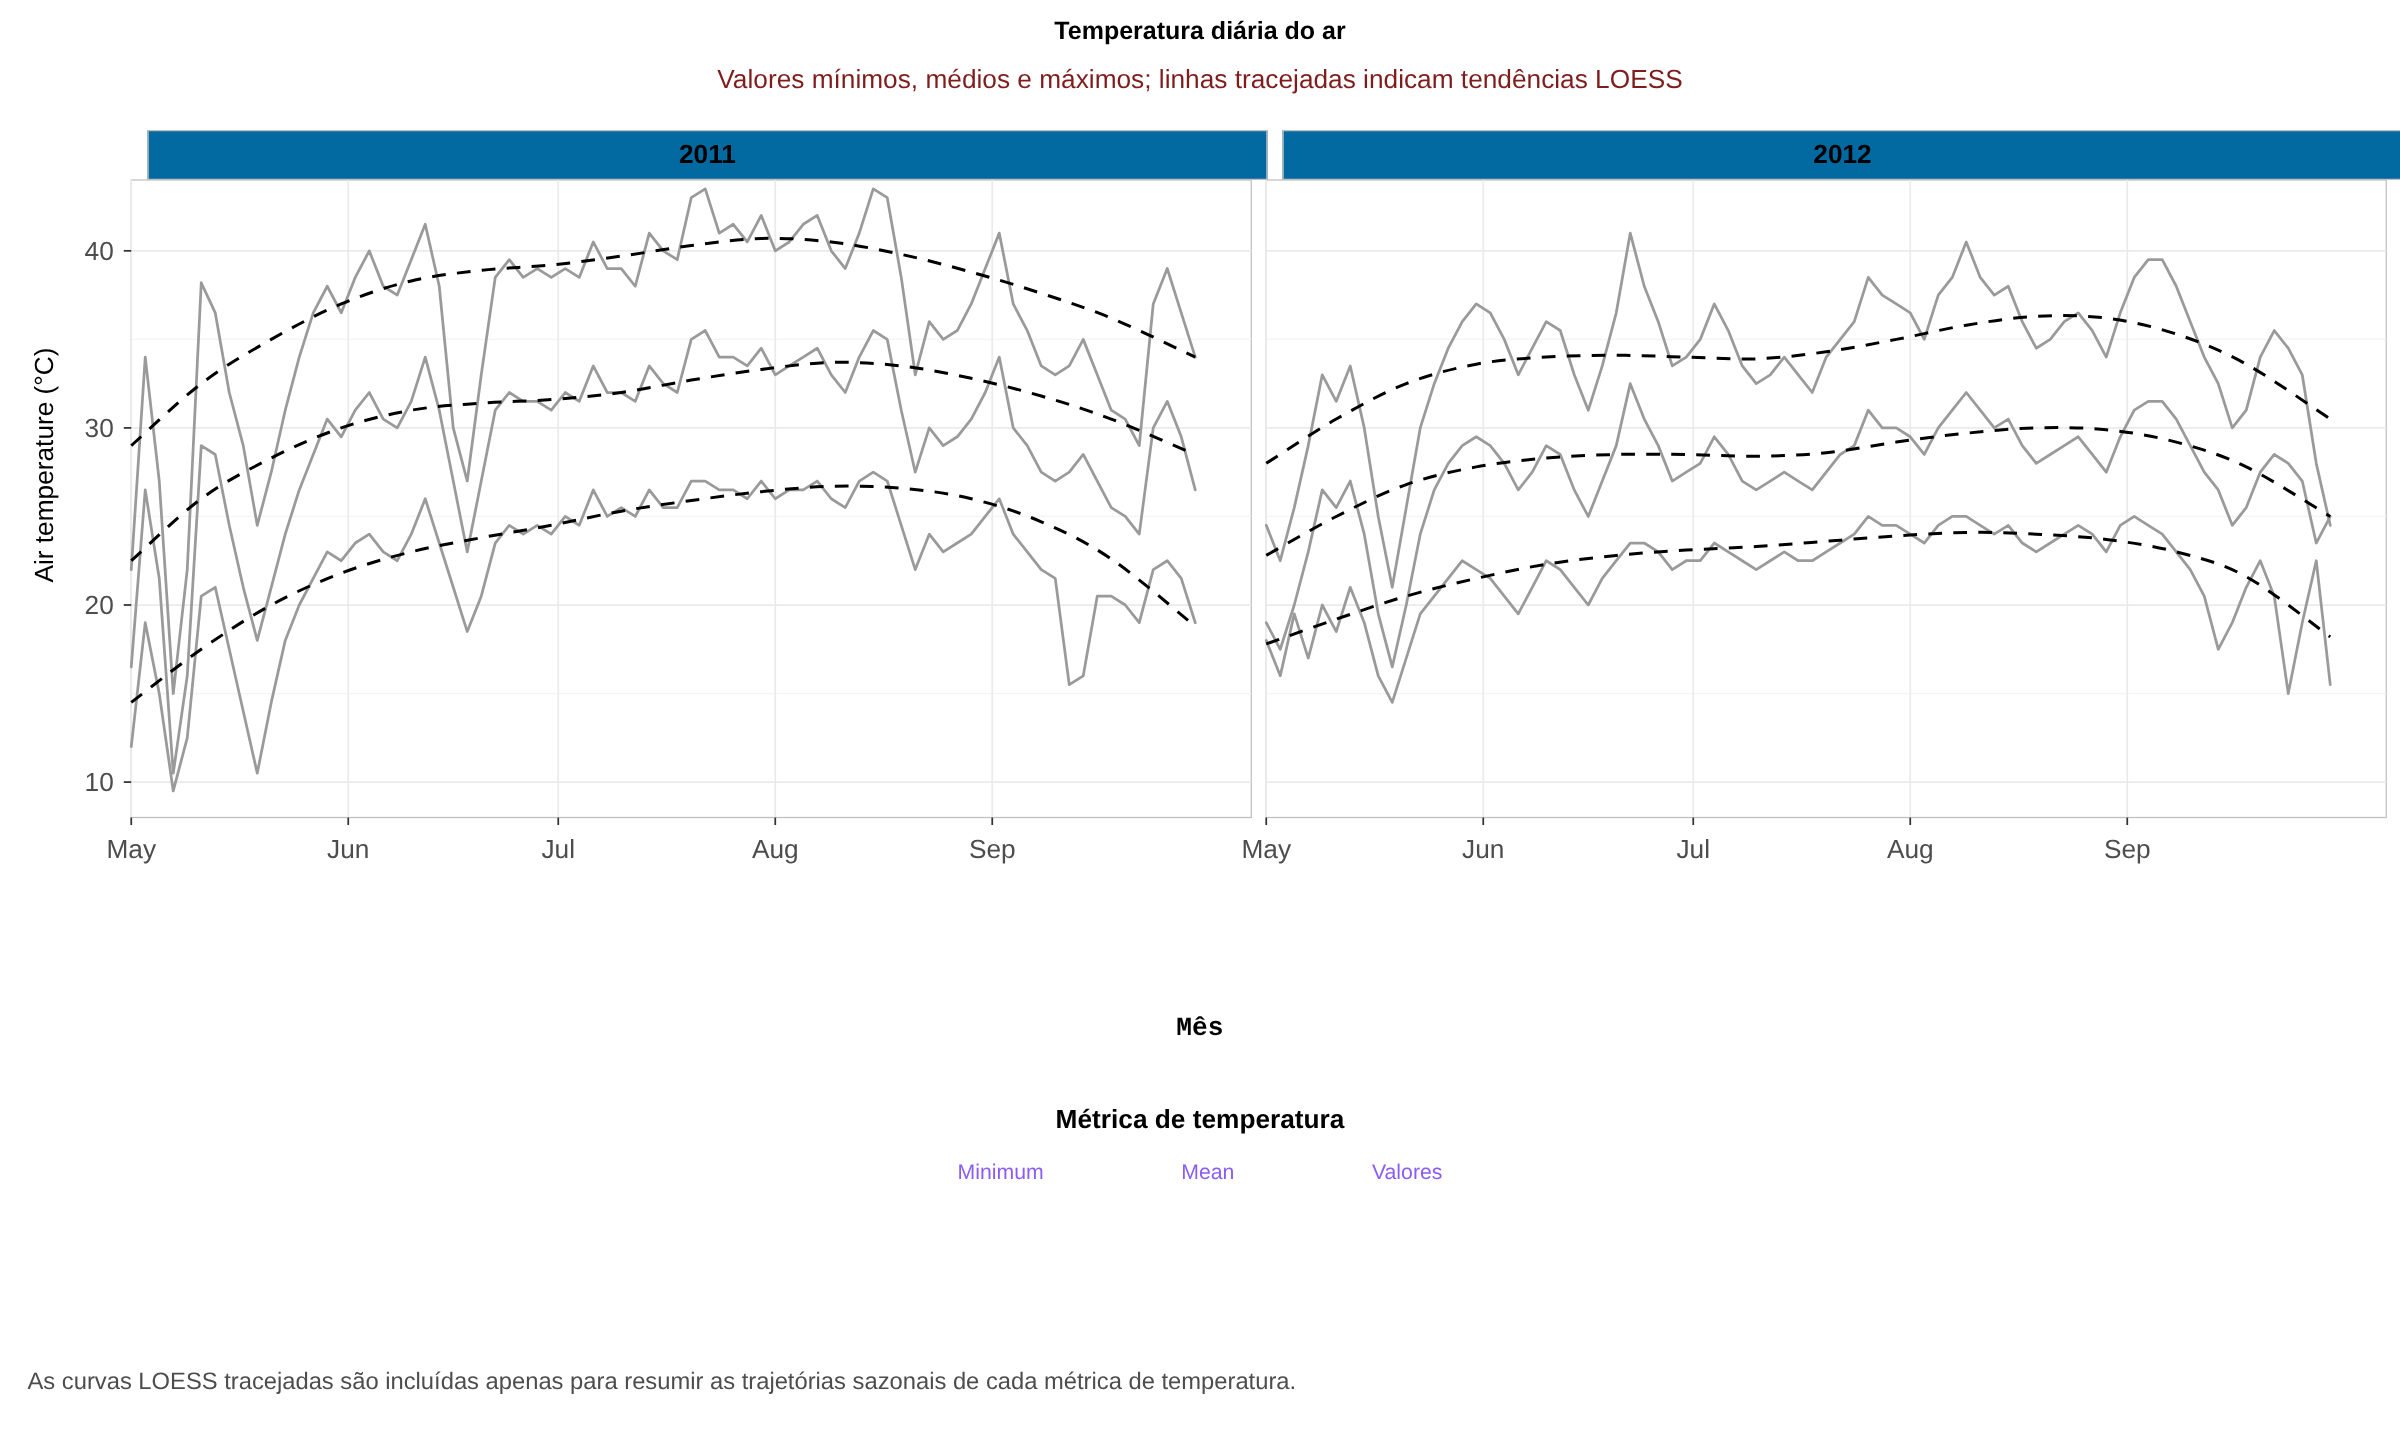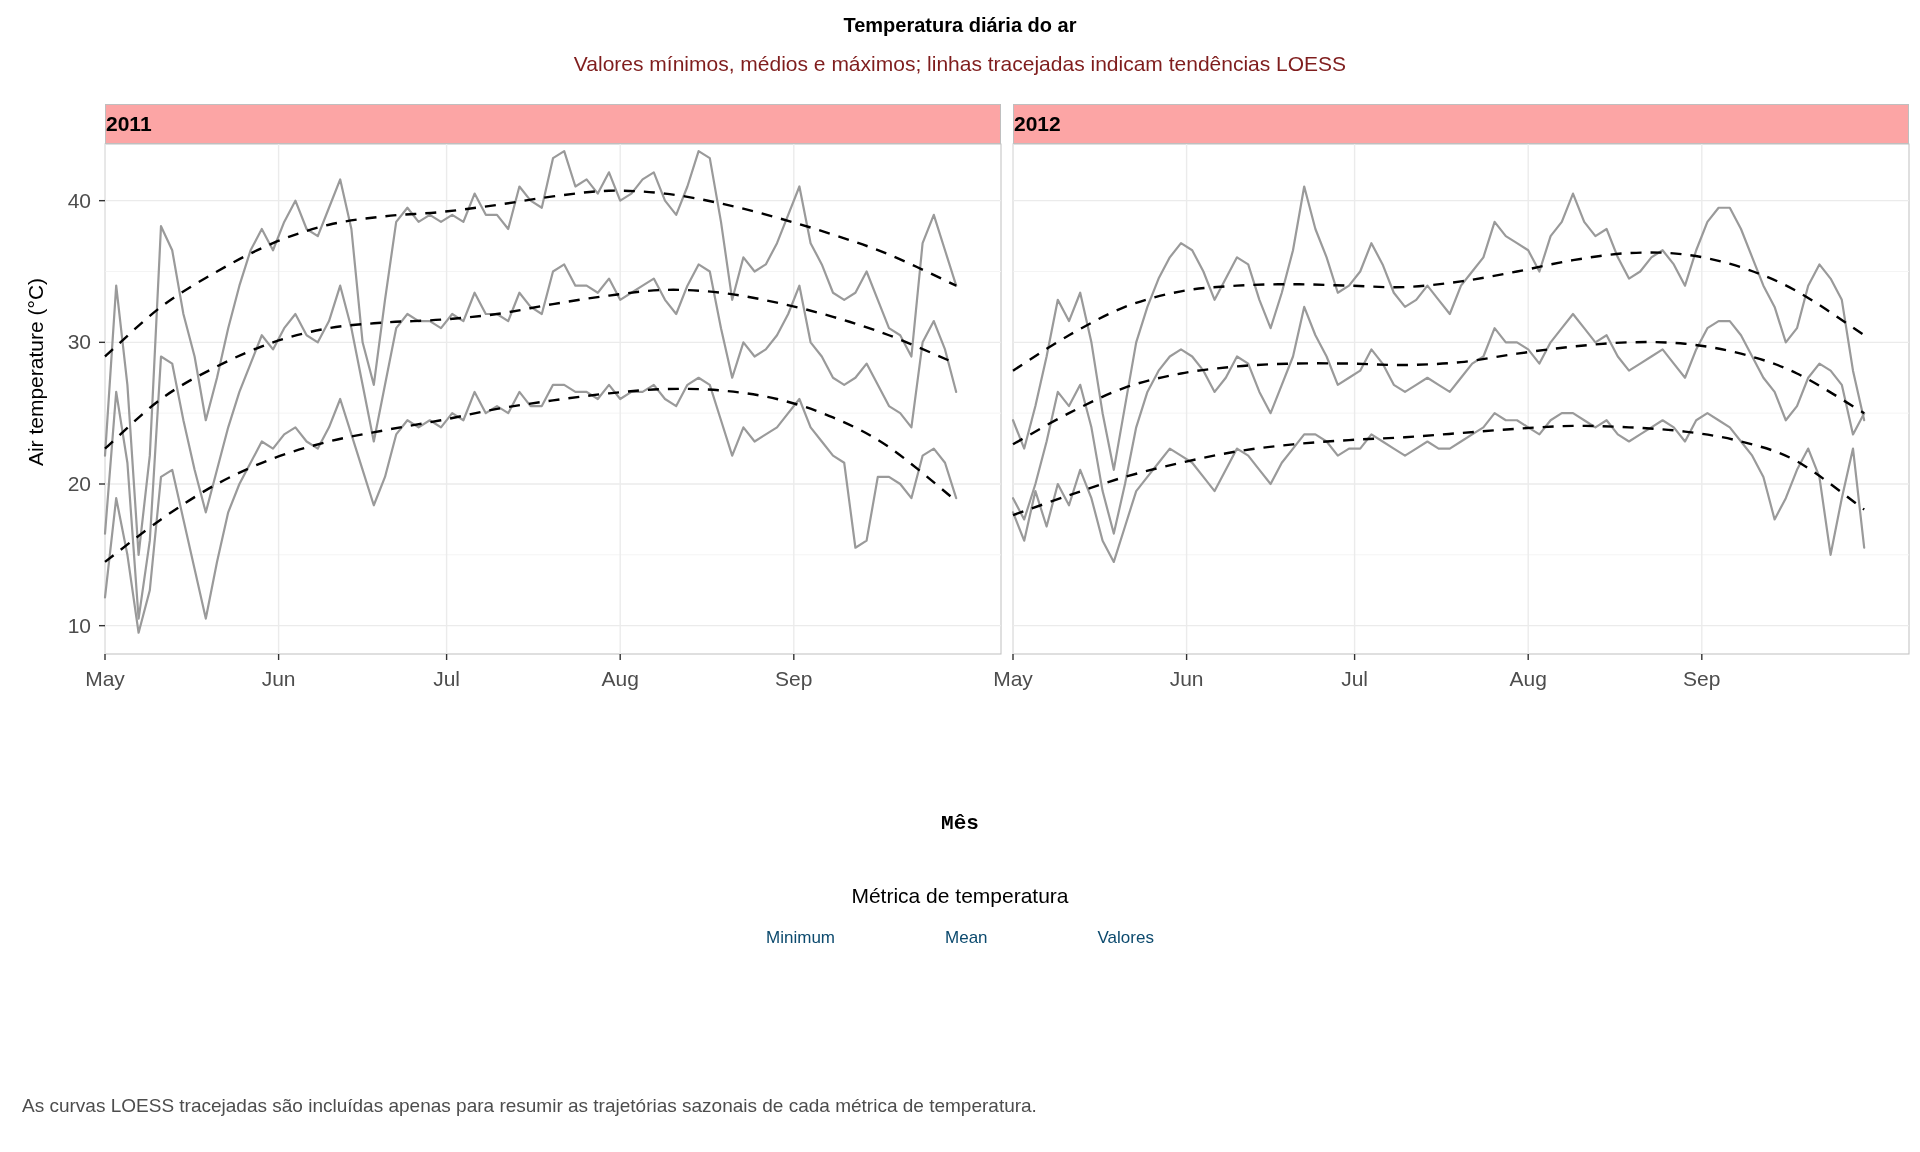--- a/index.html
+++ b/index.html
@@ -67,57 +67,58 @@
     color: #000;
     font-family: Liberation Mono, monospace;
   }
   .legend-title {
     position: absolute;
     left: 0;
     top: 884px;
     width: 1920px;
     text-align: center;
     font-size: 21px;
-    font-weight: normal;
+    font-weight: bold;
     color: #000;
   }
   .legend-items {
     position: absolute;
     left: 0;
     top: 928px;
     width: 1920px;
     display: flex;
     justify-content: center;
     gap: 110px;
     font-size: 17px;
-    color: #0c4a6e;
+    color: #8b5cf6;
   }
   .legend-item {
     display: flex;
     align-items: center;
     gap: 10px;
   }
   .caption {
     position: absolute;
     left: 22px;
     top: 1095px;
     font-size: 19px;
     color: #4d4d4d;
   }
   .facet-strip {
     position: absolute;
-    background: #fca5a5;
+    background: #0369a1;
     border: 1px solid #bfbfbf;
     box-sizing: border-box;
     display: flex;
     align-items: center;
-    justify-content: flex-start;
-    font-size: 21px;
-    font-weight: bold;
-    color: #000;
+    justify-content: center;
+    font-size: 21px;
+    font-weight: bold;
+    color: #000;
+    margin-left: 13px;
   }
   svg { display: block; }
 </style>
 </head>
 <body>
 
 <div class="page">
 
   <div class="title">Temperatura diária do ar</div>
   <div class="subtitle">Valores mínimos, médios e máximos; linhas tracejadas indicam tendências LOESS</div>

